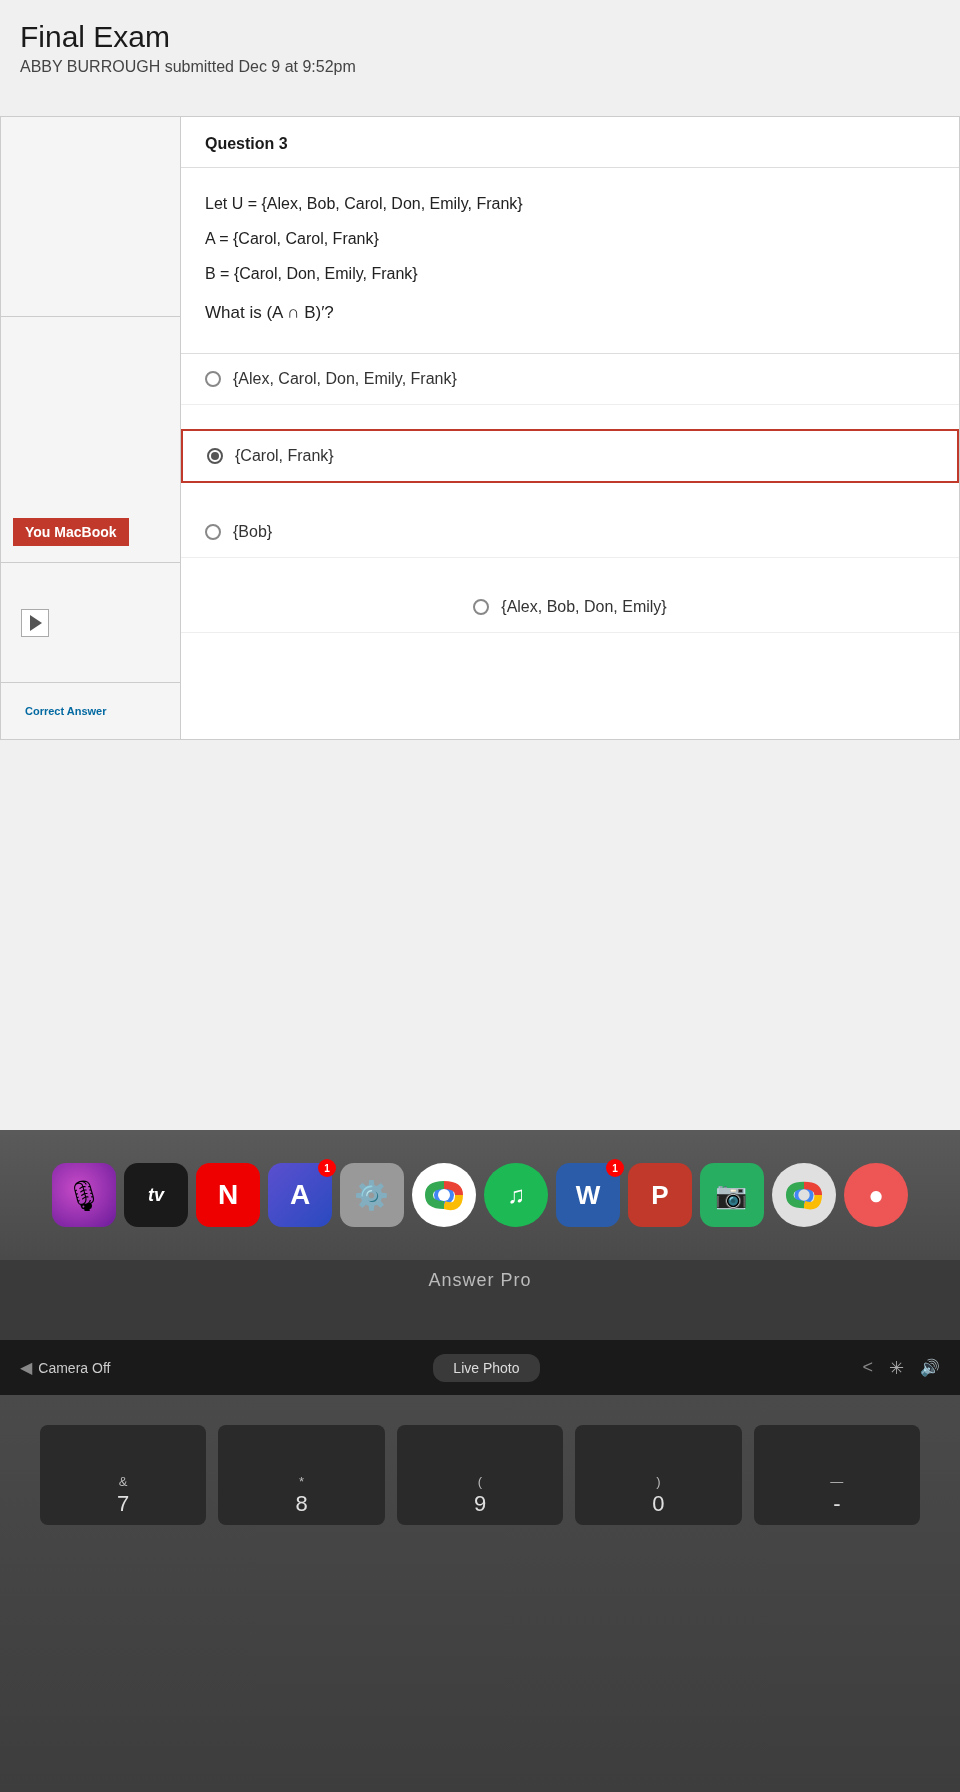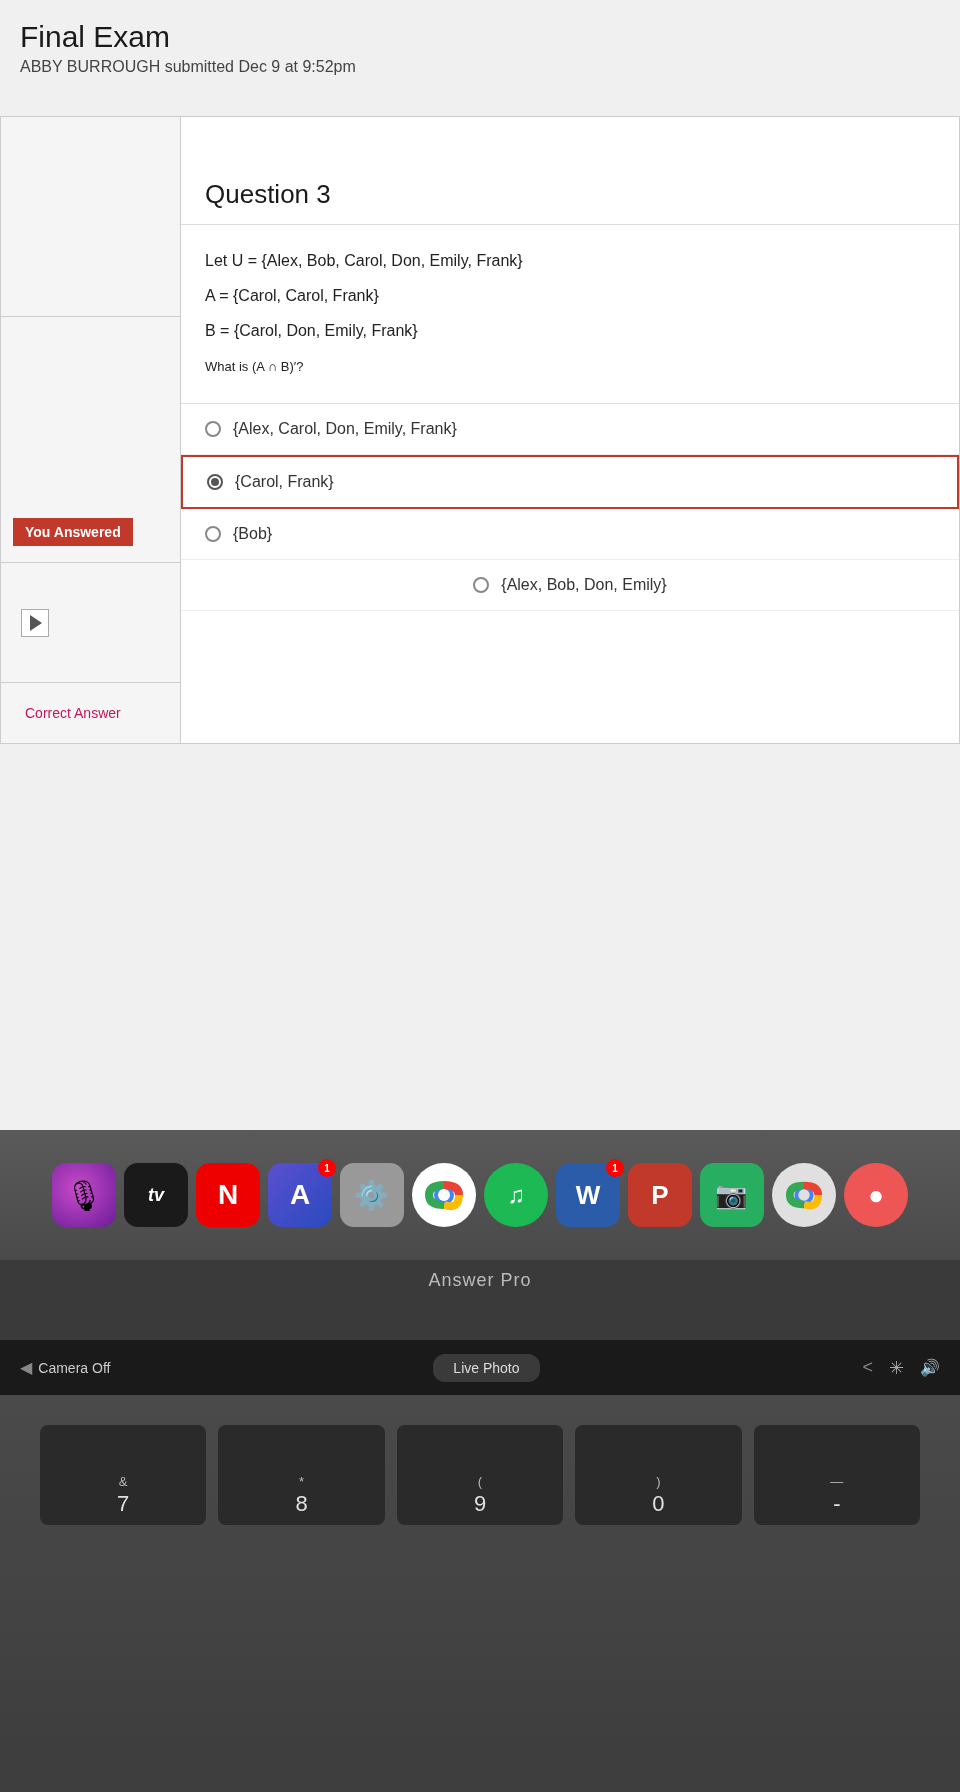--- a/index.html
+++ b/index.html
@@ -100,72 +100,72 @@
     .play-icon {
       width: 0;
       height: 0;
       border-top: 8px solid transparent;
       border-bottom: 8px solid transparent;
       border-left: 12px solid #555;
       margin-left: 2px;
     }
 
     .correct-answer-badge {
-      color: #be185d;
-      font-size: 14px;
-      font-weight: 400;
+      color: #0369a1;
+      font-size: 11px;
+      font-weight: 700;
       padding: 6px 12px;
       display: inline-block;
     }
 
     
     .content {
       flex: 1;
       display: flex;
       flex-direction: column;
     }
 
     
     .question-header {
       padding: 18px 24px 14px 24px;
       border-bottom: 1px solid #ddd;
     }
 
     .question-title {
-      font-size: 26px;
-      font-weight: 400;
+      font-size: 16px;
+      font-weight: 700;
       color: #1a1a1a;
-      margin-top: 44px;
     }
 
     
     .question-body {
       padding: 22px 24px 18px 24px;
       border-bottom: 1px solid #ddd;
     }
 
     .question-text {
       font-size: 16px;
       color: #222;
       line-height: 1.8;
     }
 
     .question-text p {
       margin-bottom: 6px;
     }
 
     .what-is {
       margin-top: 10px;
-      font-size: 13px;
+      font-size: 17px;
     }
 
     
     .answers {
       display: flex;
       flex-direction: column;
+      gap: 24px;
     }
 
     .answer-row {
       padding: 16px 24px;
       border-bottom: 1px solid #eee;
       display: flex;
       align-items: center;
       gap: 12px;
       font-size: 16px;
       color: #333;
@@ -363,21 +363,21 @@
     <p class="exam-subtitle">ABBY BURROUGH submitted Dec 9 at 9:52pm</p>
   </div>
 
   <div class="card">
 
     <div class="sidebar">
 
       <div class="sidebar-top"></div>
 
       <div class="you-answered-wrapper">
-        <span class="you-answered-badge">You Answered</span>
+        <span class="you-answered-badge">You MacBook</span>
       </div>
 
       <div class="sidebar-middle">
         <div class="play-btn">
           <div class="play-icon"></div>
         </div>
       </div>
 
       <div class="correct-answer-wrapper">
         <span class="correct-answer-badge">Correct Answer</span>

